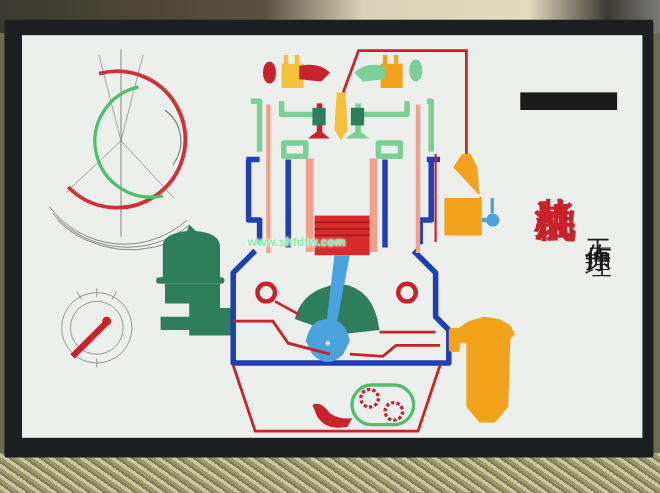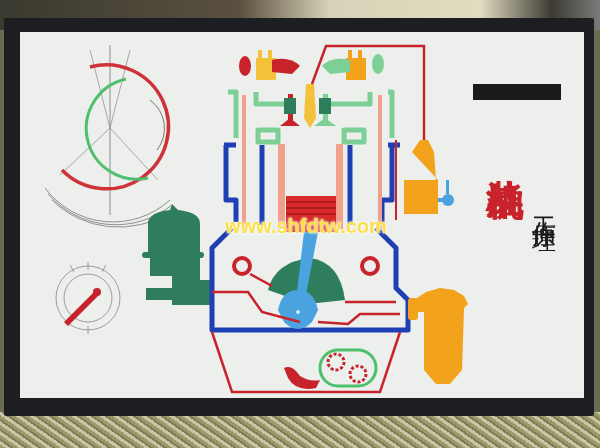--- a/index.html
+++ b/index.html
@@ -5,21 +5,21 @@
   html,body{margin:0;padding:0;}
   body{width:600px;height:448px;overflow:hidden;position:relative;background:#6b6a52;font-family:"DejaVu Sans",sans-serif;}
   .bg-top{position:absolute;left:0;top:0;width:600px;height:30px;background:linear-gradient(90deg,#3a3a30 0%,#5a5040 40%,#d8d3b8 55%,#e2dcc0 80%,#3c3a34 92%,#7a7a78 100%);}
   .bg-floor{position:absolute;left:0;top:412px;width:600px;height:36px;background:repeating-linear-gradient(35deg,#9a9a68 0 3px,#c9c7a3 3px 6px,#7e7d55 6px 8px);}
   .frame{position:absolute;left:4px;top:18px;width:590px;height:398px;background:#1d1e22;border-radius:2px;}
   .board{position:absolute;left:20px;top:32px;width:564px;height:366px;background:#ecefeb;}
   svg{position:absolute;left:0;top:0;}
   .title-bar{position:absolute;left:473px;top:84px;width:88px;height:16px;background:#1a1a1a;}
   .title-main{position:absolute;left:484px;top:148px;width:44px;font-size:38px;line-height:46px;color:#c8222a;font-weight:bold;writing-mode:vertical-rl;letter-spacing:2px;}
   .title-sub{position:absolute;left:532px;top:198px;width:28px;font-size:24px;line-height:32px;color:#1a1a1a;writing-mode:vertical-rl;letter-spacing:4px;}
-  .watermark{position:absolute;left:225px;top:215px;font-size:20px;font-weight:bold;color:#fde047;letter-spacing:0px;font-family:"Liberation Sans",sans-serif;text-shadow:0 0 2px #fff,0 0 3px #fff;}
+  .watermark{position:absolute;left:225px;top:215px;font-size:11px;font-weight:bold;color:#86efac;letter-spacing:0px;font-family:"Liberation Sans",sans-serif;text-shadow:0 0 2px #fff,0 0 3px #fff;}
 </style>
 </head>
 <body>
 
 <div class="bg-top"></div>
 <div class="bg-floor"></div>
 <div class="frame"></div>
 <div class="board"></div>
 
 <svg width="600" height="448" viewBox="0 0 600 448">

